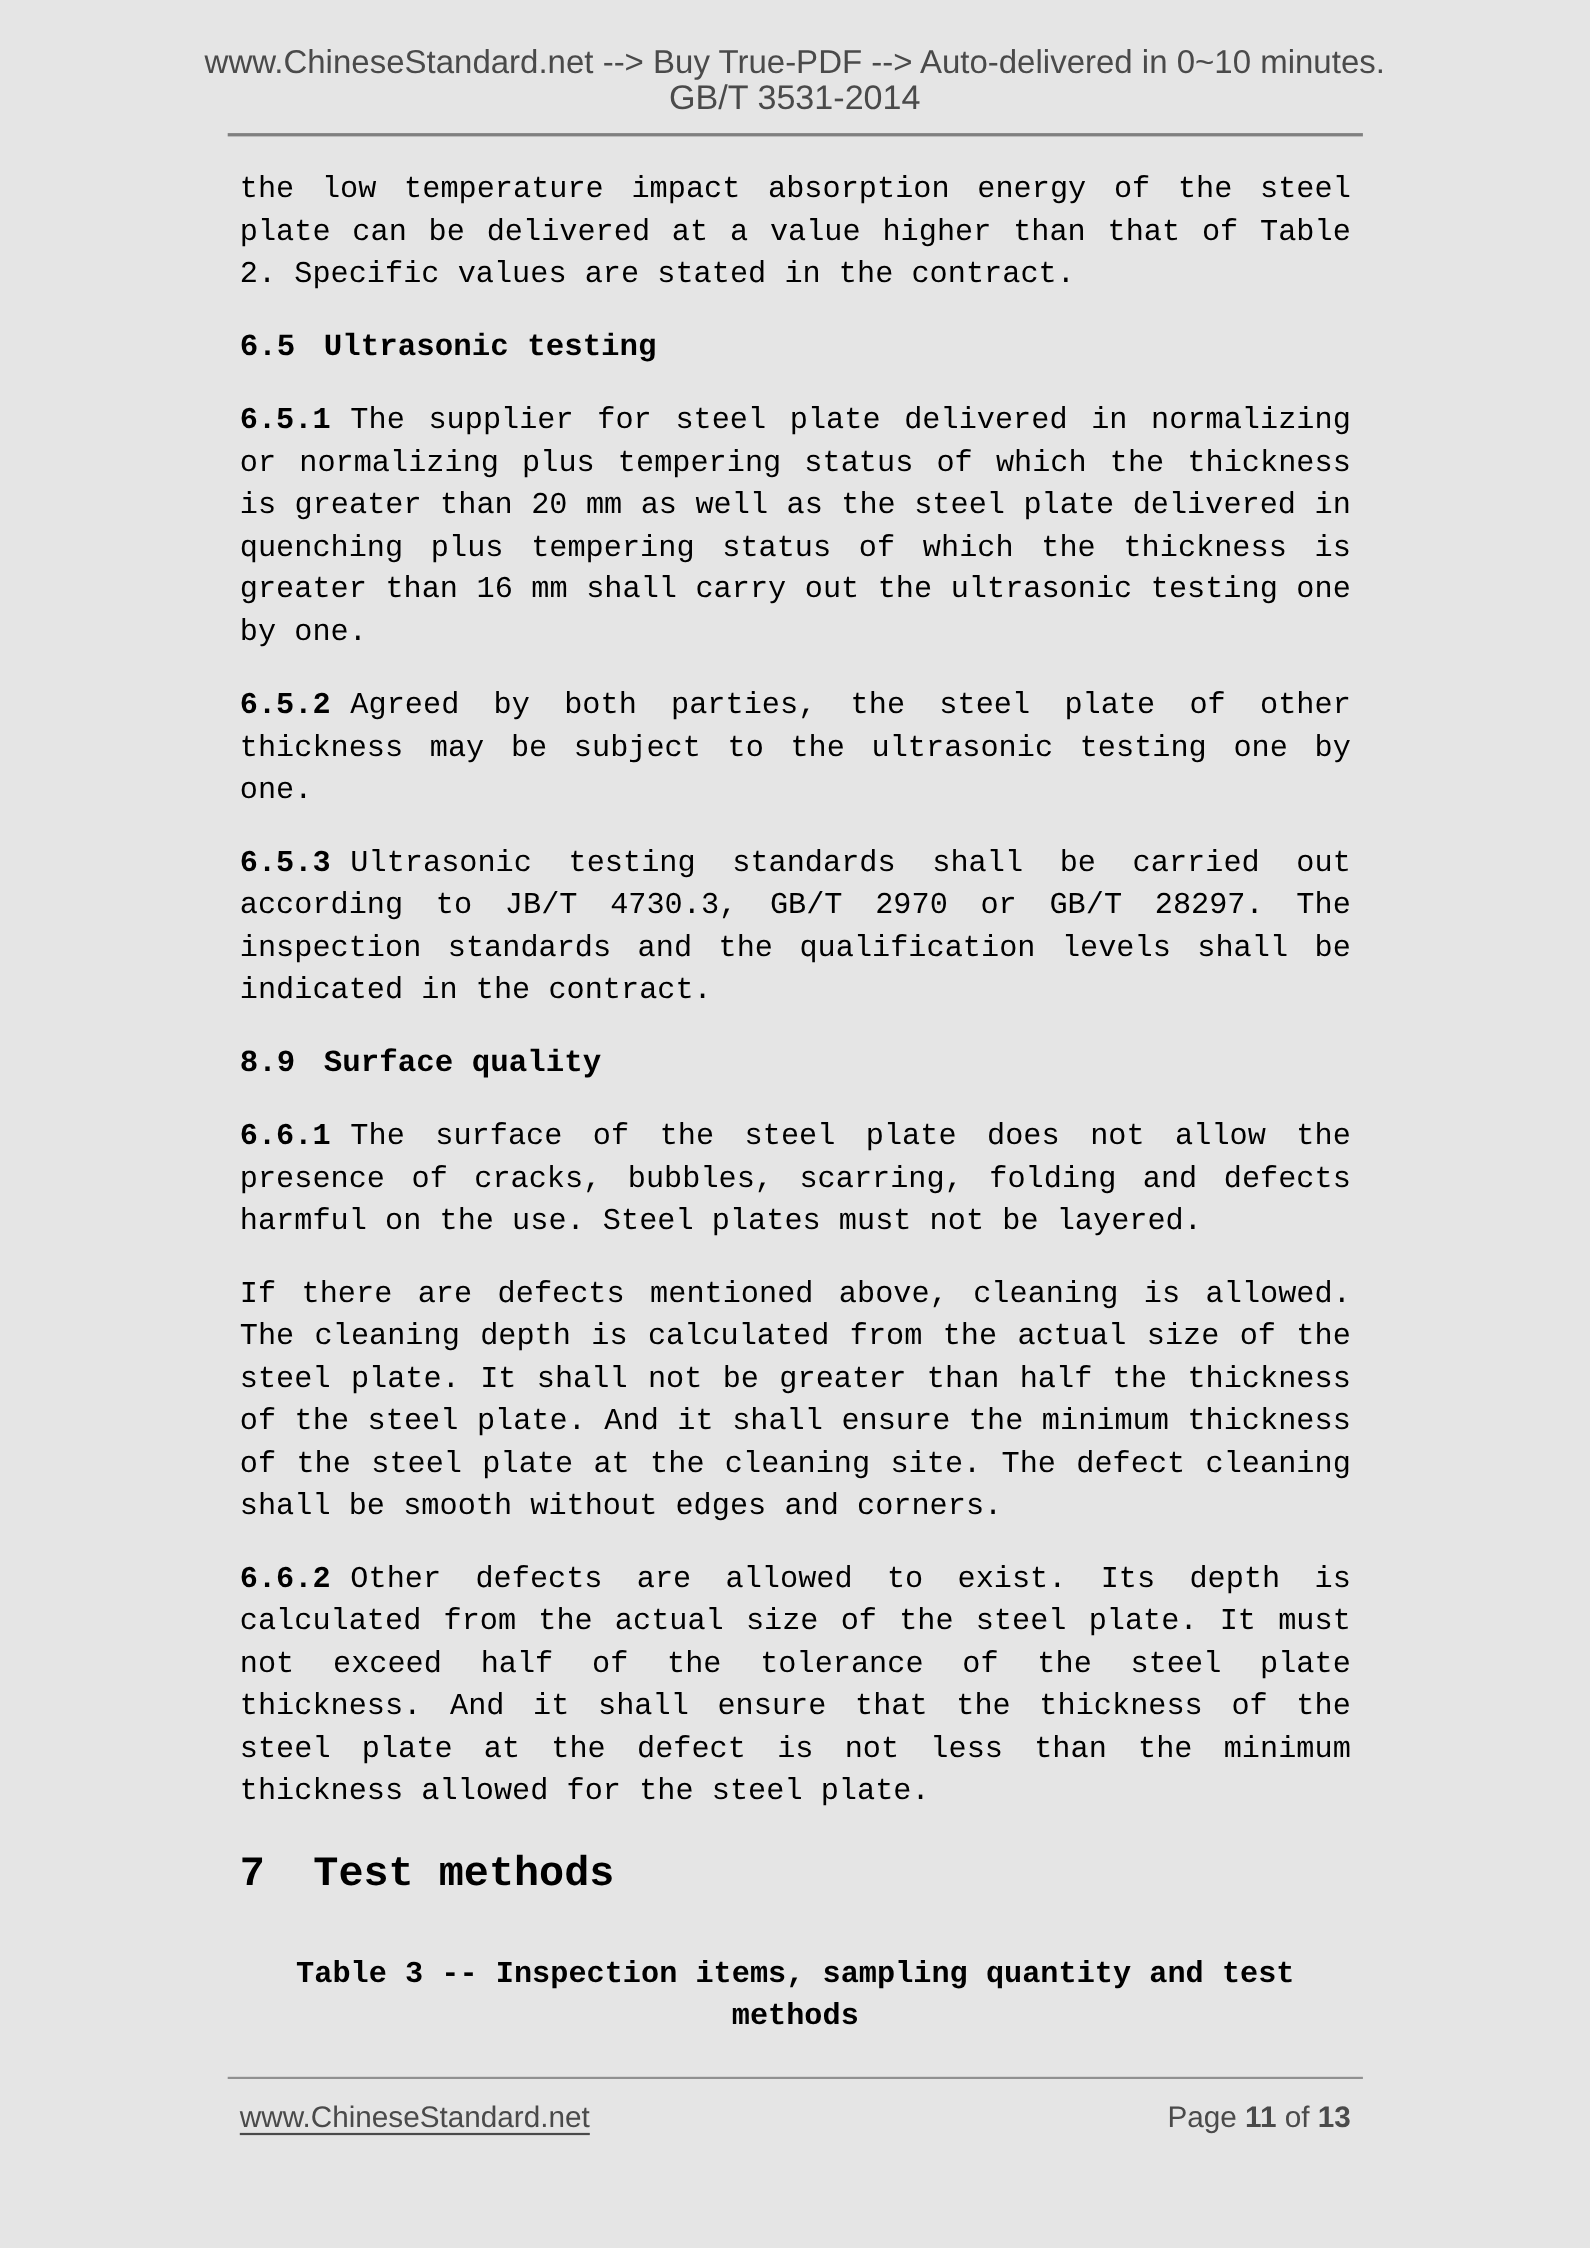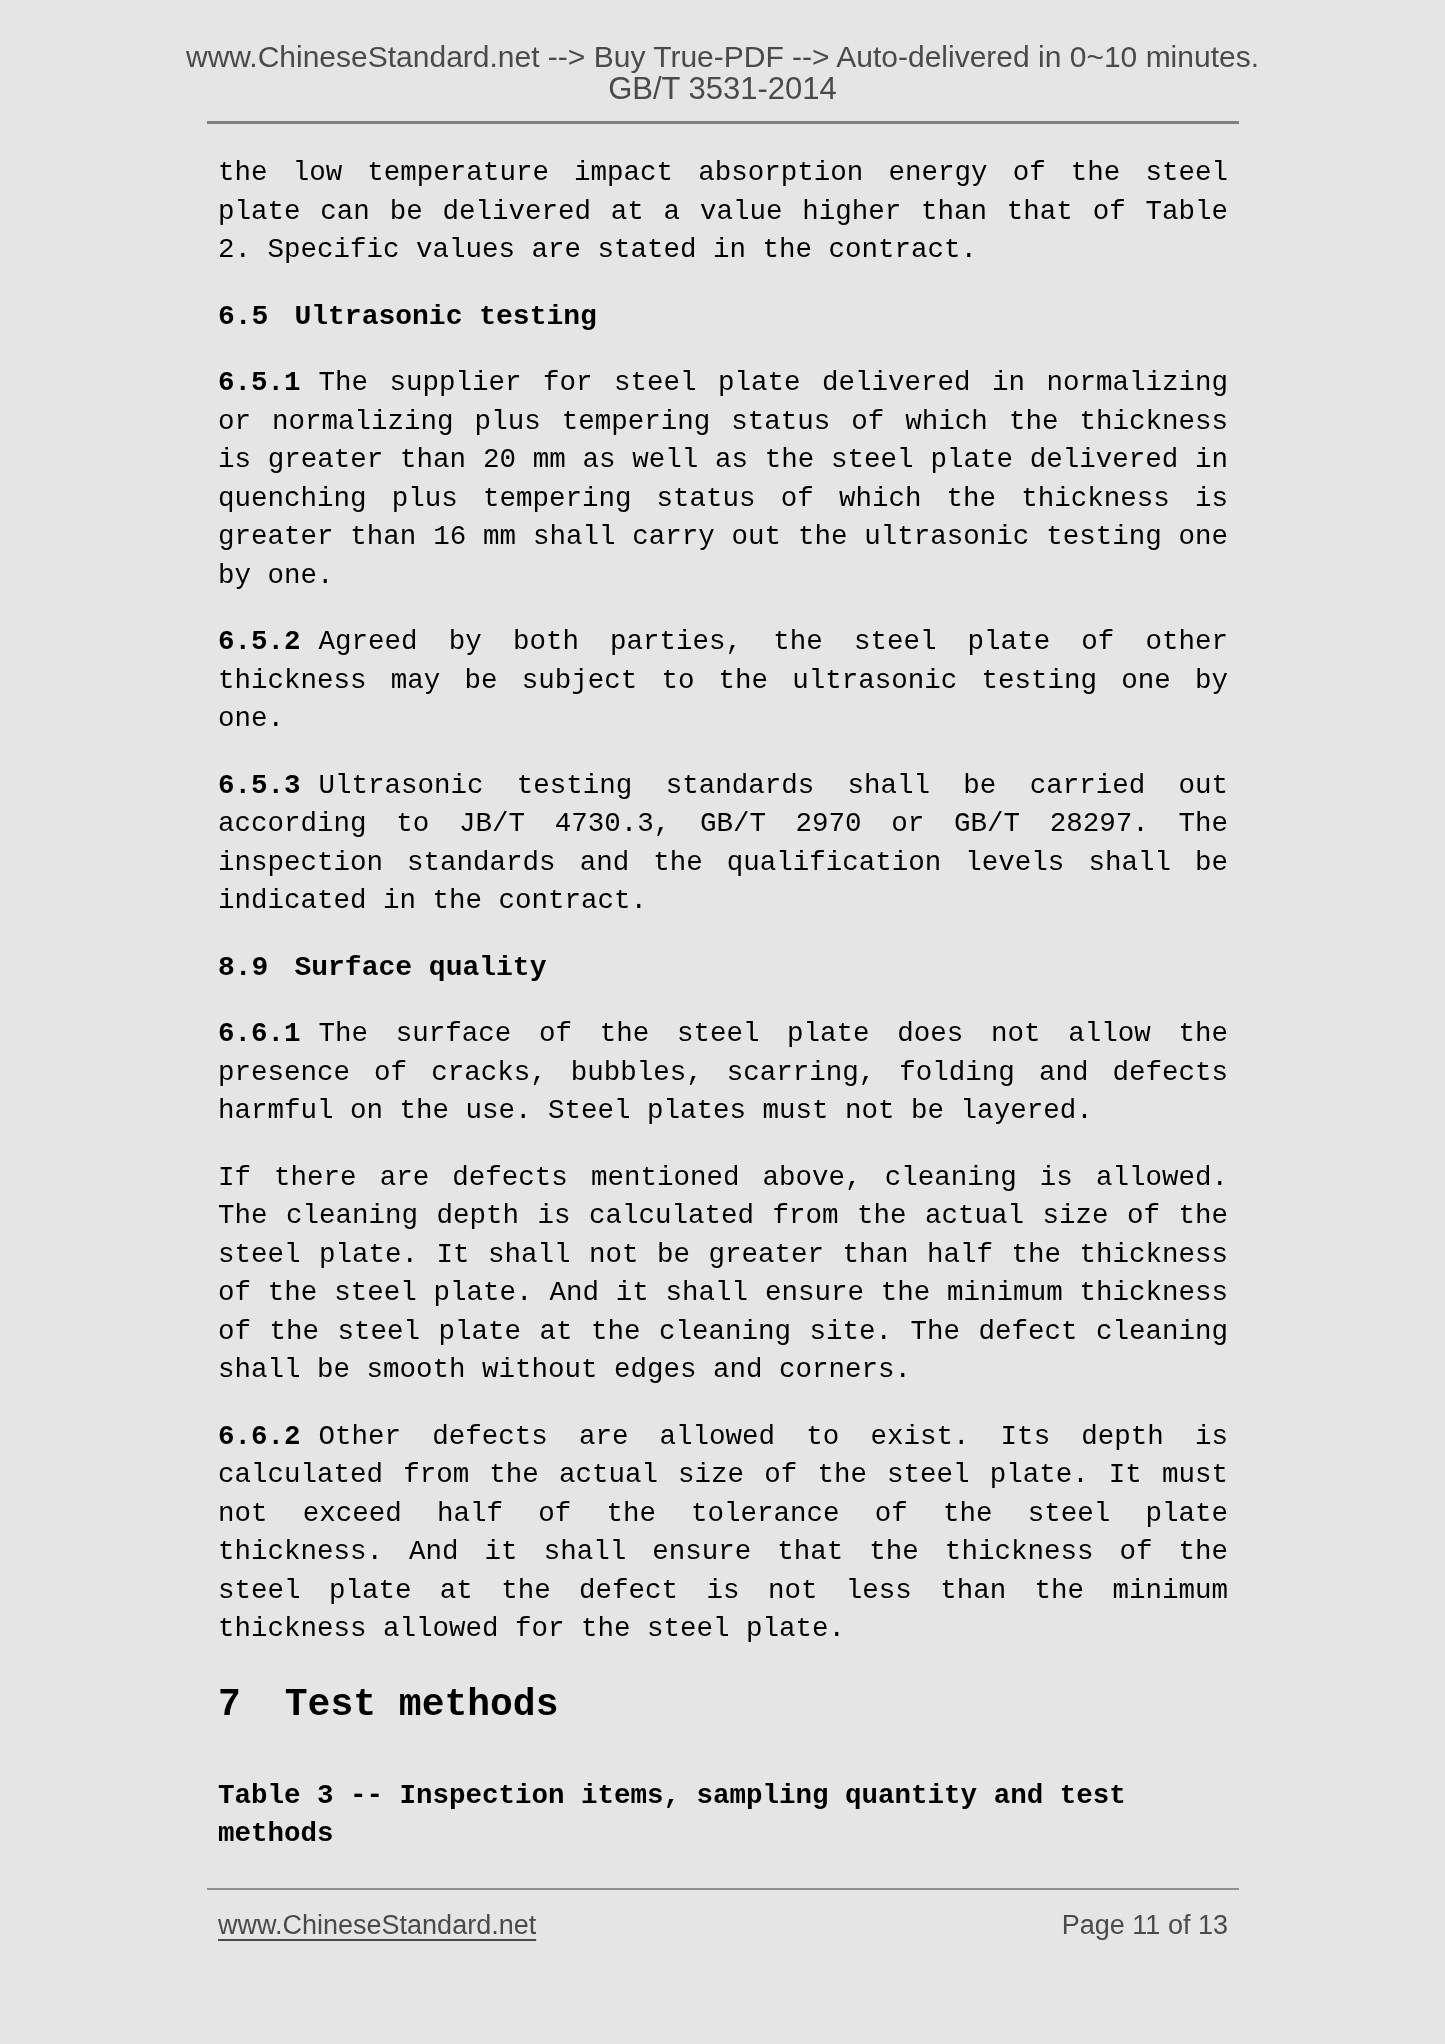--- a/index.html
+++ b/index.html
@@ -74,21 +74,21 @@
   .h2 {
     margin: 32px 0 48px 0;
     font-size: 38px;
     font-weight: bold;
     line-height: 48px;
   }
   .h2 .hnum { margin-right: 44px; }
   .table-caption {
     margin: 25px 0 0 0;
     font-weight: bold;
-    text-align: left;
+    text-align: center;
   }
 
   
   .footer-site {
     position: absolute;
     left: 218px;
     top: 1910px;
     font-size: 27px;
     color: var(--meta, #4a4a4a);
     text-decoration: underline;
@@ -97,21 +97,21 @@
     cursor: pointer;
     text-align: center;
   }
   .page-indicator {
     position: absolute;
     right: 217px;
     top: 1910px;
     font-size: 27px;
     color: var(--meta, #4a4a4a);
   }
-  .page-indicator b { font-weight: normal; }
+  .page-indicator b { font-weight: bold; }
 </style>
 </head>
 <body>
 
 <div class="page">
 
   <div class="header-banner">www.ChineseStandard.net --&gt; Buy True-PDF --&gt; Auto-delivered in 0~10 minutes.</div>
   <div class="watermark">GB/T 3531-2014</div>
   <div class="rule top"></div>
 

